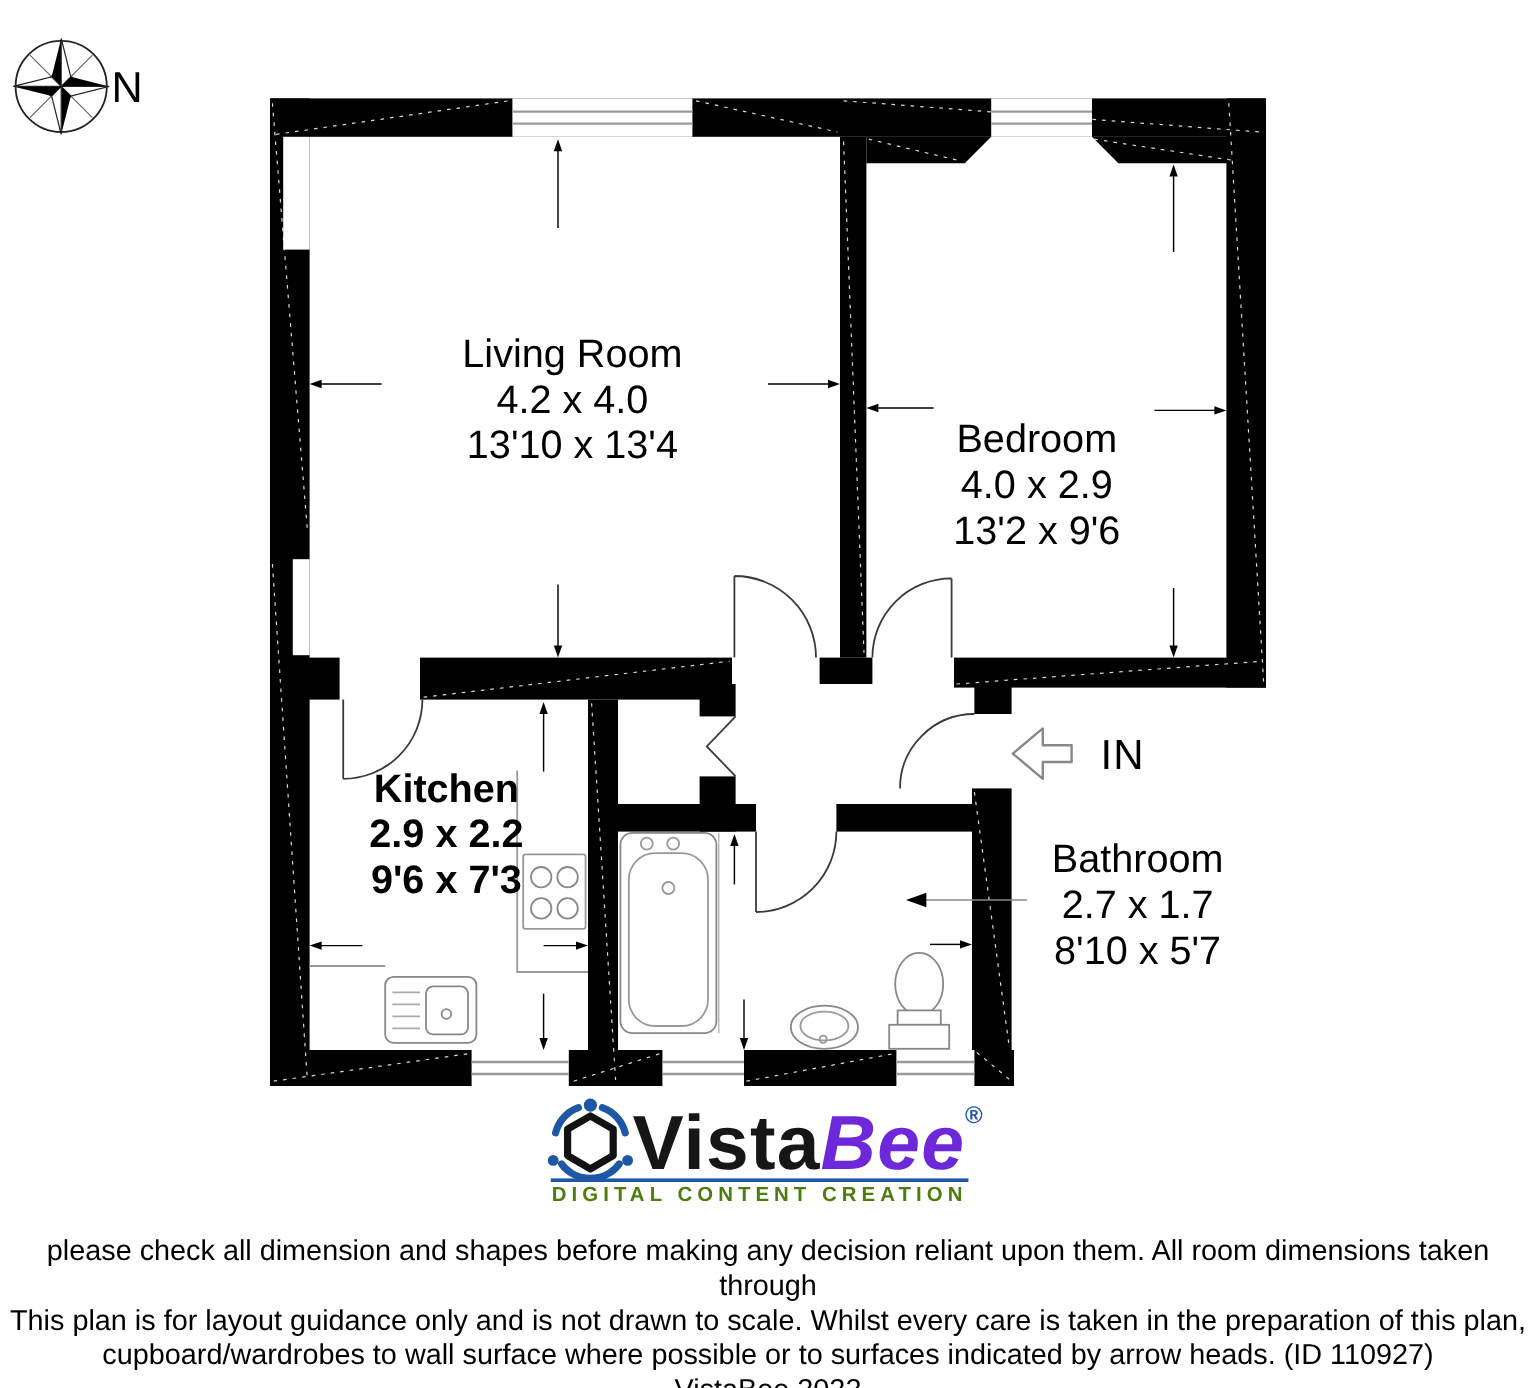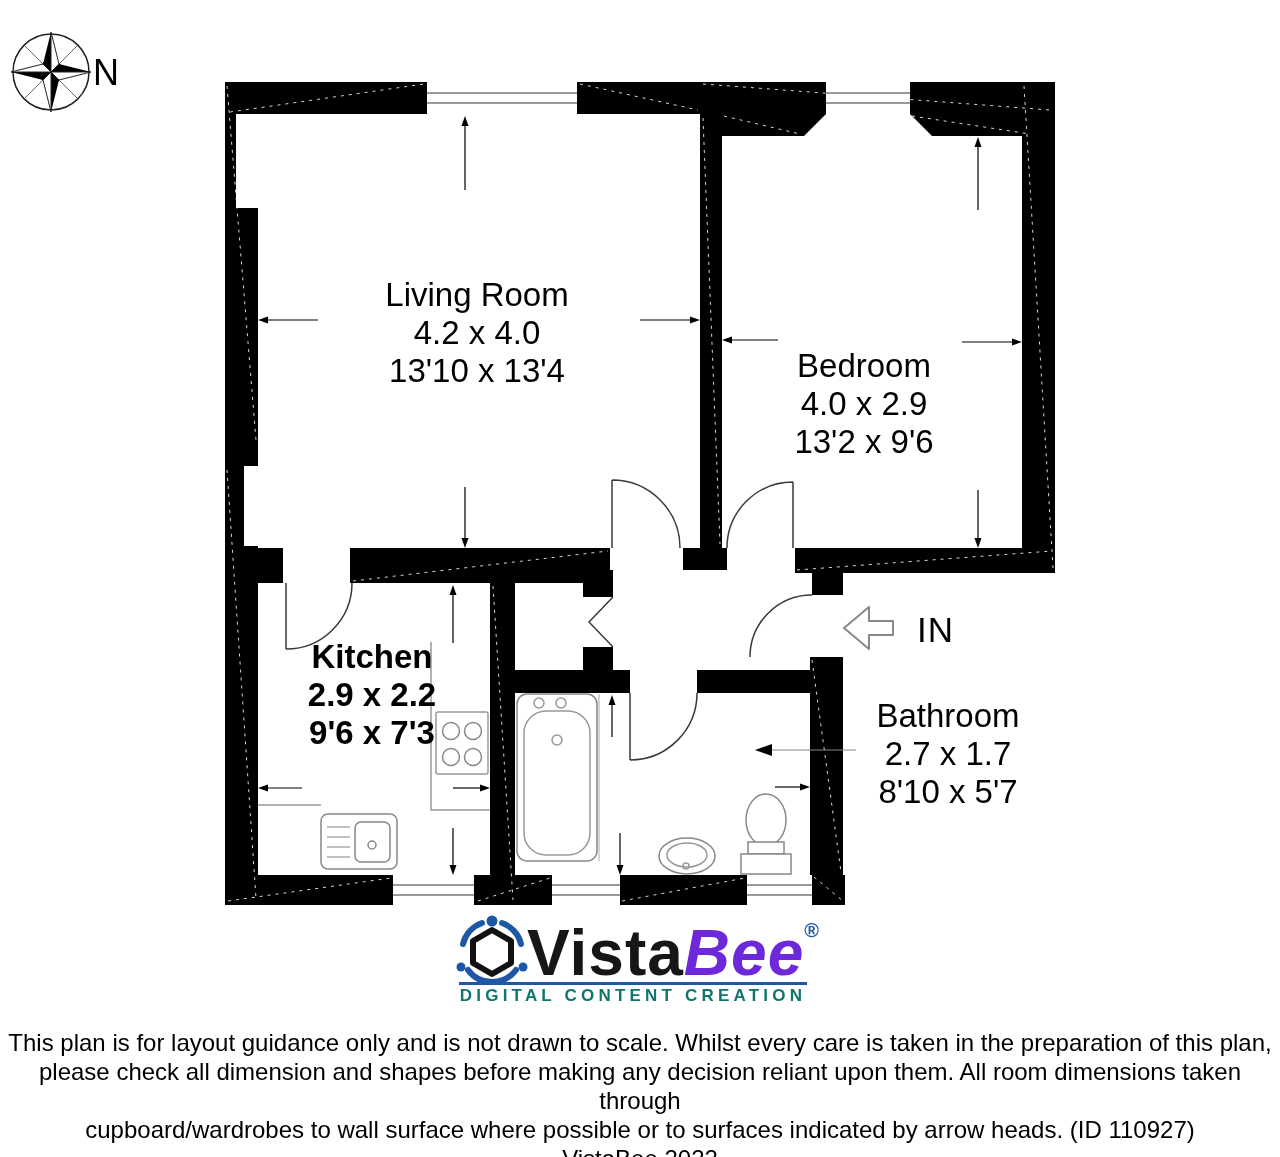--- a/index.html
+++ b/index.html
@@ -21,21 +21,21 @@
   .lbl-bathroom{left:948px;top:697px;}
   .logo-word{
     position:absolute;left:527px;top:920px;font-size:64px;font-weight:bold;
     letter-spacing:1px;line-height:1;white-space:nowrap;color:#161616;
   }
   .logo-blue{color:#6d28d9;font-style:italic;}
   .logo-reg{font-size:20px;color:#1d57a5;vertical-align:38px;letter-spacing:0;}
   .logo-rule{position:absolute;left:459px;top:982px;width:348px;height:3px;background:#1d57a5;}
   .logo-tagline{
     position:absolute;left:633px;top:986px;transform:translateX(-50%);
-    font-size:17px;font-weight:bold;letter-spacing:4.2px;color:#0f766e;white-space:nowrap;
+    font-size:17px;font-weight:bold;letter-spacing:4.2px;color:#4d7c0f;white-space:nowrap;
   }
   .disclaimer{
     position:absolute;left:0;top:1028px;width:1280px;text-align:center;
     font-size:24px;line-height:29px;color:#000;
   }
 </style>
 </head>
 <body>
 
 <div class="stage">
@@ -249,19 +249,19 @@
     <div>8'10 x 5'7</div>
   </div>
 
   <div class="label in-label">IN</div>
 
   <div class="logo-word"><span>Vista</span><span class="logo-blue">Bee</span><span class="logo-reg">®</span></div>
   <div class="logo-rule"></div>
   <div class="logo-tagline">DIGITAL CONTENT CREATION</div>
 
   <div class="disclaimer">
+    <div>please check all dimension and shapes before making any decision reliant upon them. All room dimensions taken through</div>
     <div>This plan is for layout guidance only and is not drawn to scale. Whilst every care is taken in the preparation of this plan,</div>
-    <div>please check all dimension and shapes before making any decision reliant upon them. All room dimensions taken through</div>
     <div>cupboard/wardrobes to wall surface where possible or to surfaces indicated by arrow heads. (ID 110927)</div>
     <div>VistaBee 2022</div>
   </div>
 
 </div>
 
 </body></html>

